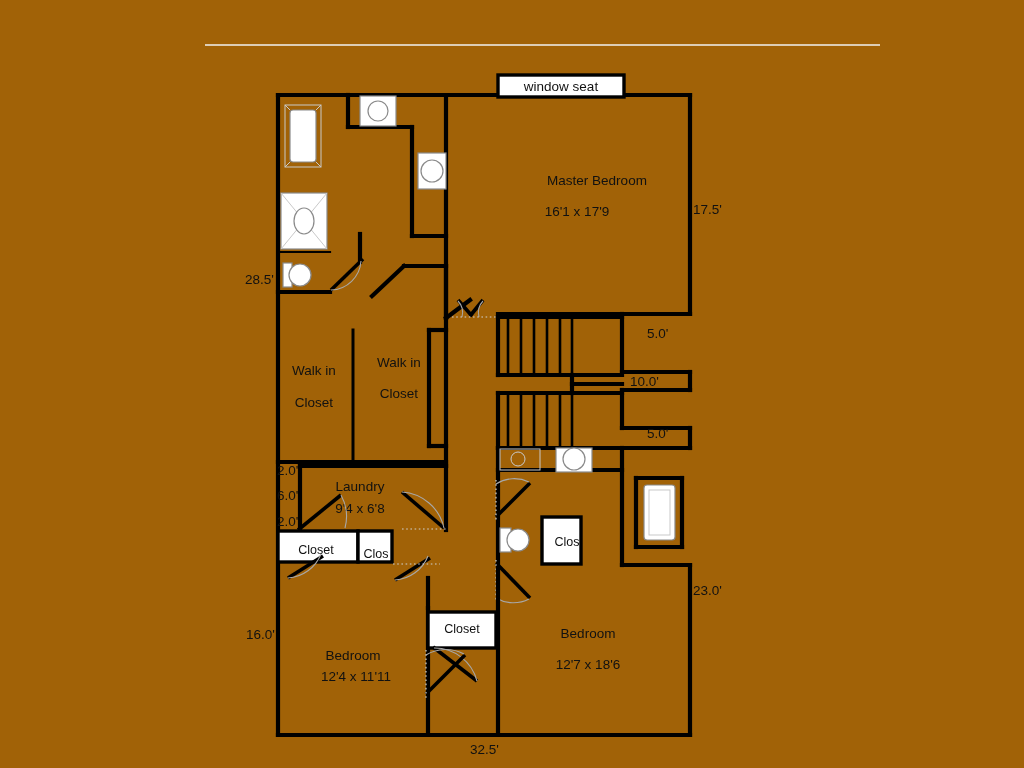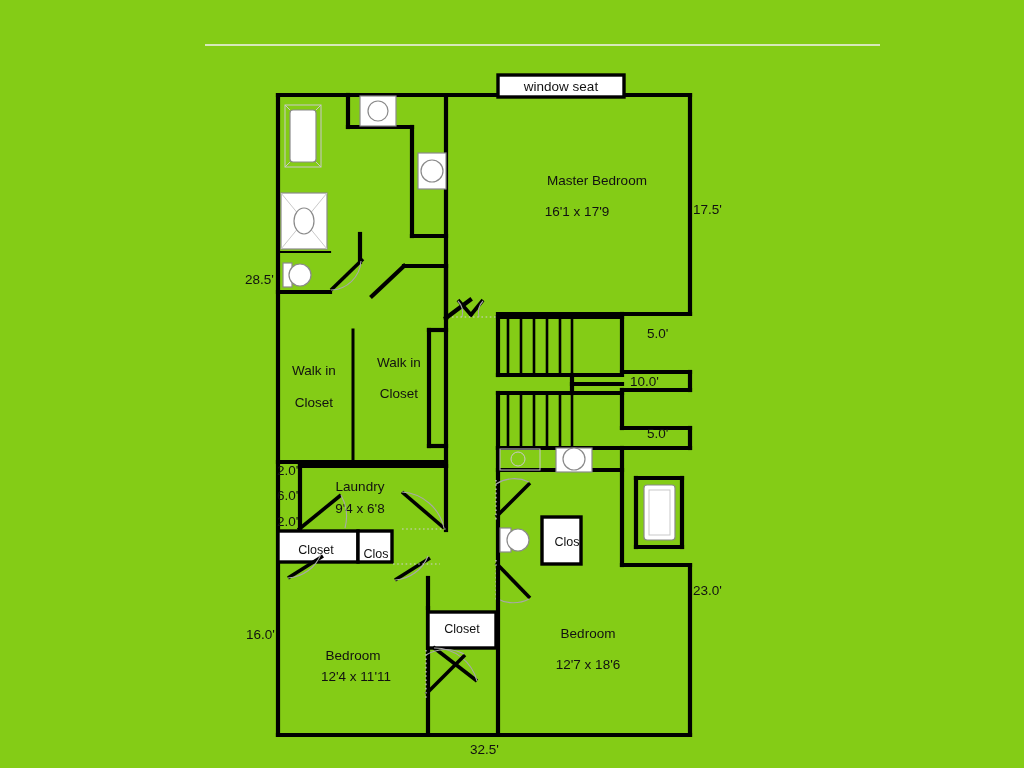--- a/index.html
+++ b/index.html
@@ -9,21 +9,21 @@
     background: #ffffff;
     width: 1024px;
     height: 768px;
     overflow: hidden;
     font-family: "Liberation Sans", sans-serif;
   }
   #plan-root {
     position: relative;
     width: 1024px;
     height: 768px;
-    background: #84cc16;
+    background: #a16207;
   }
   svg#floorplan {
     position: absolute;
     left: 0;
     top: 0;
     width: 1024px;
     height: 768px;
     display: block;
   }
   .room-label {

